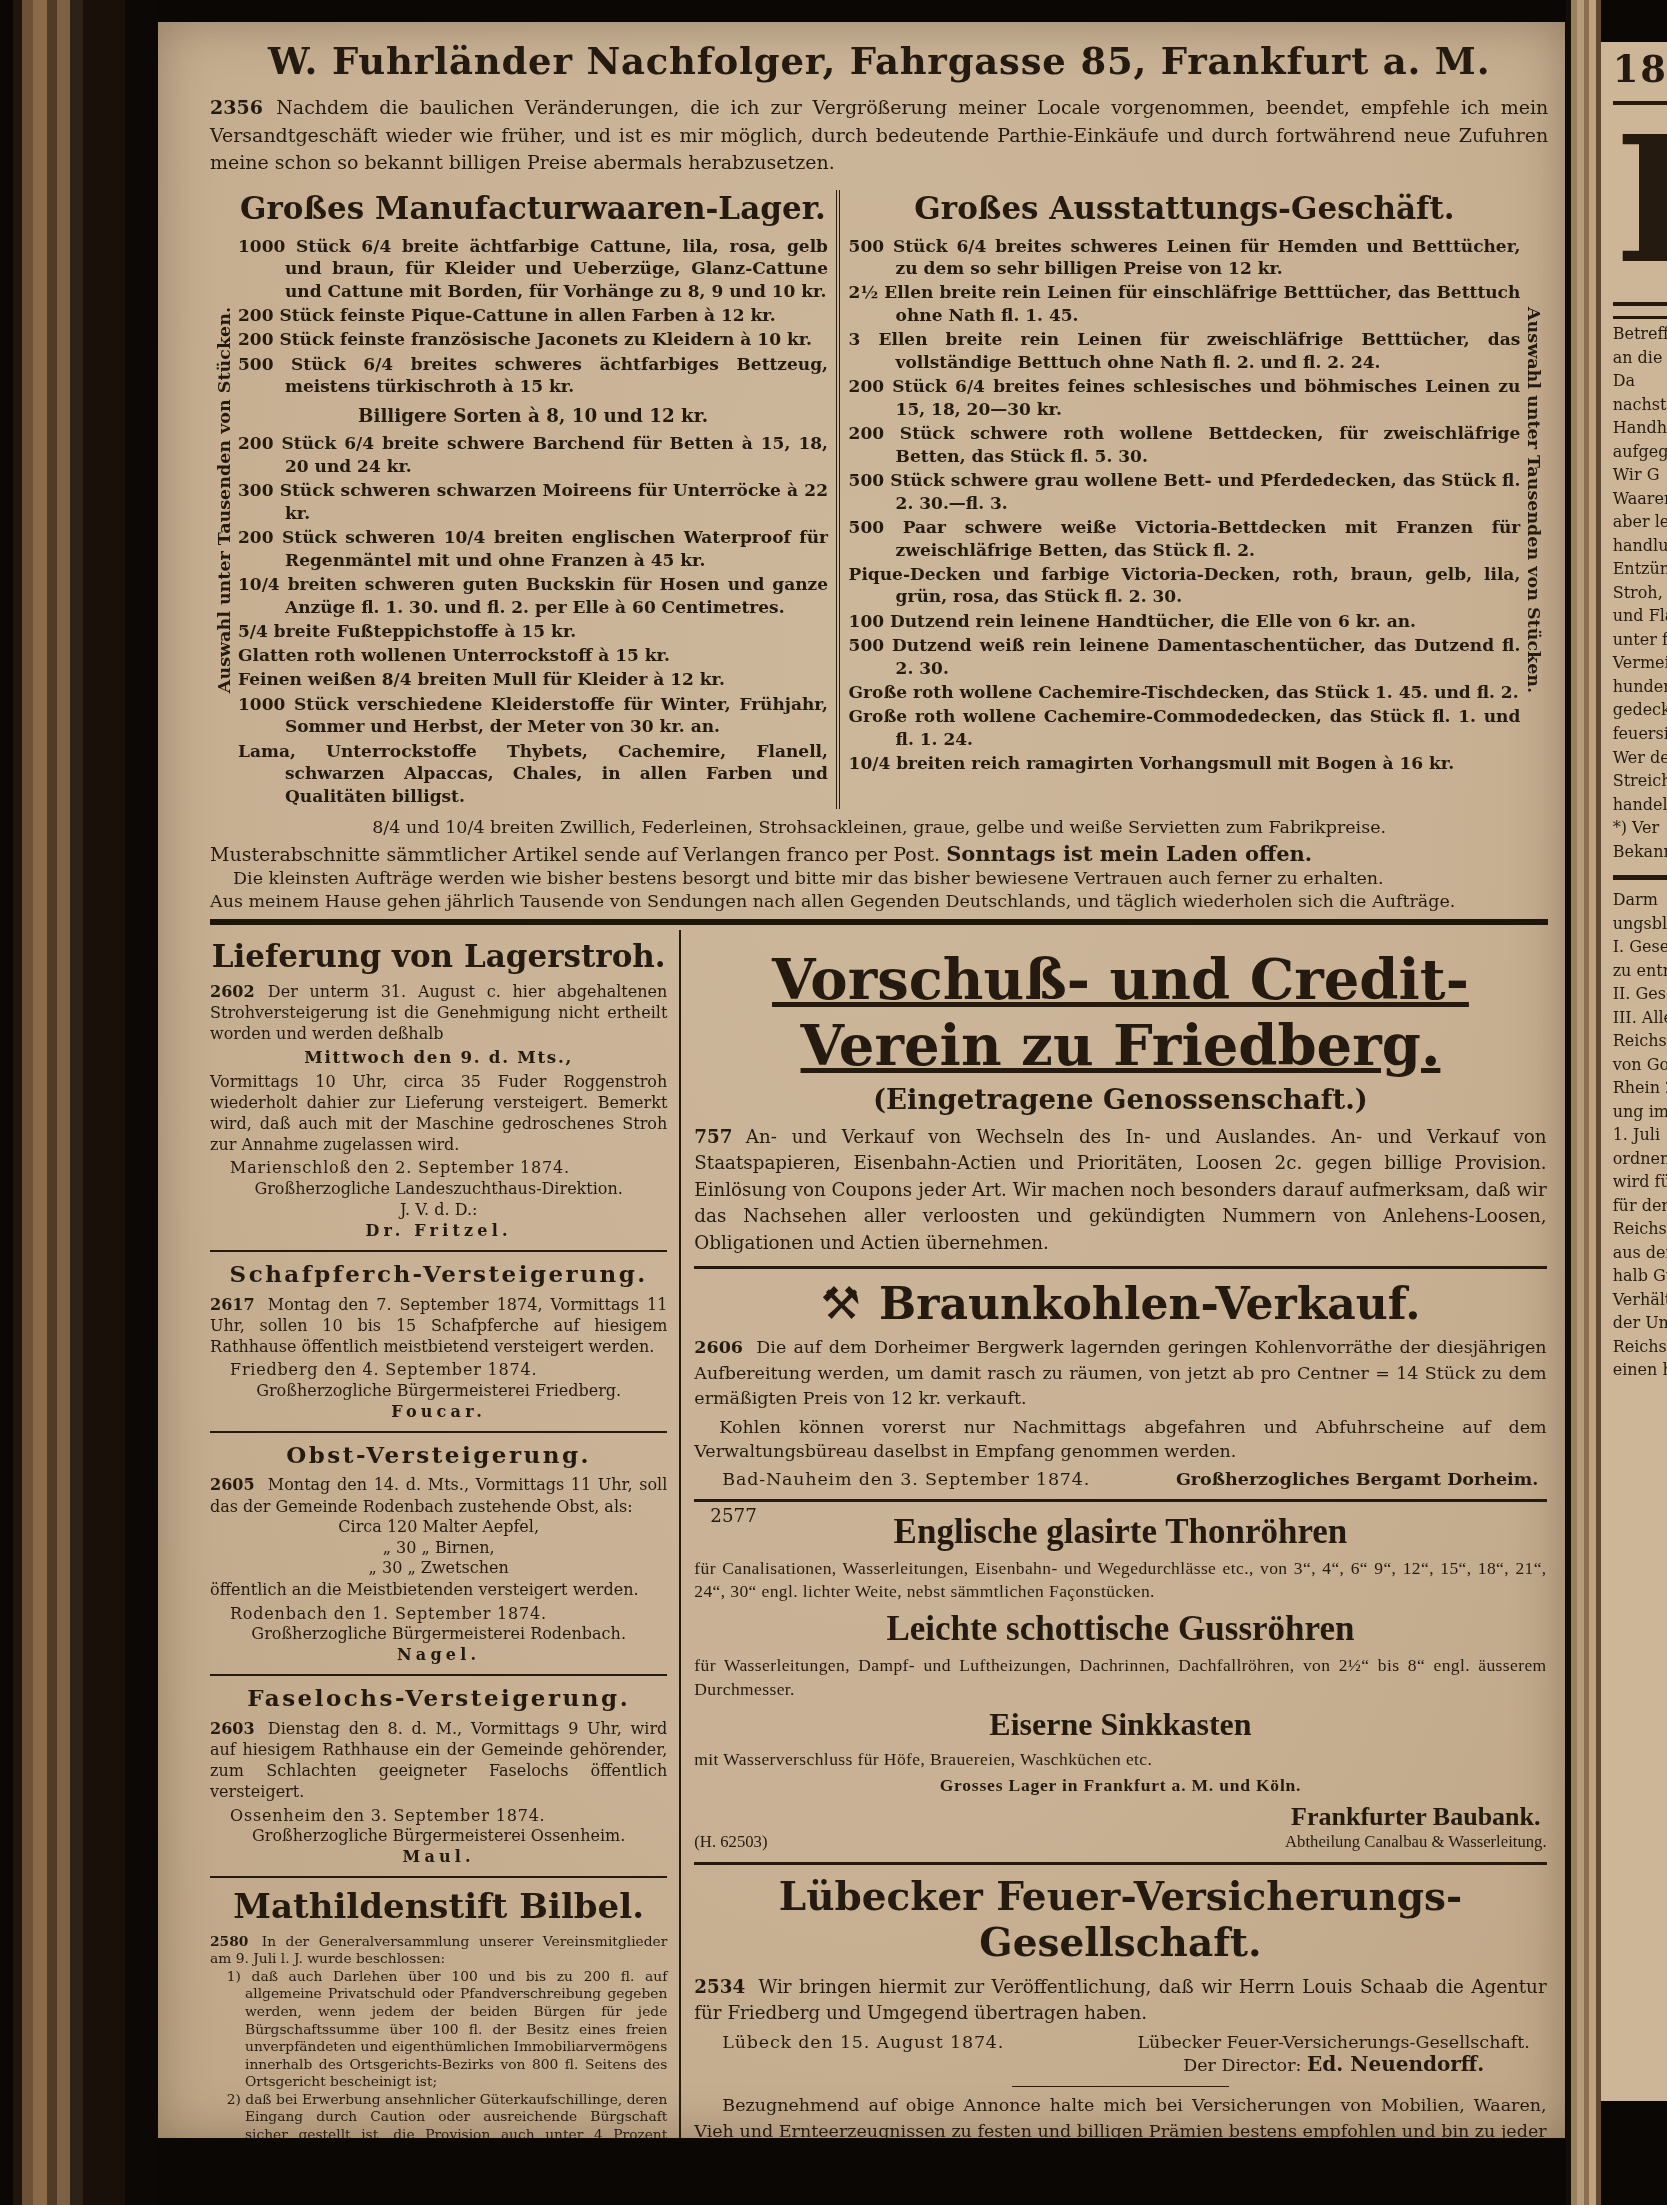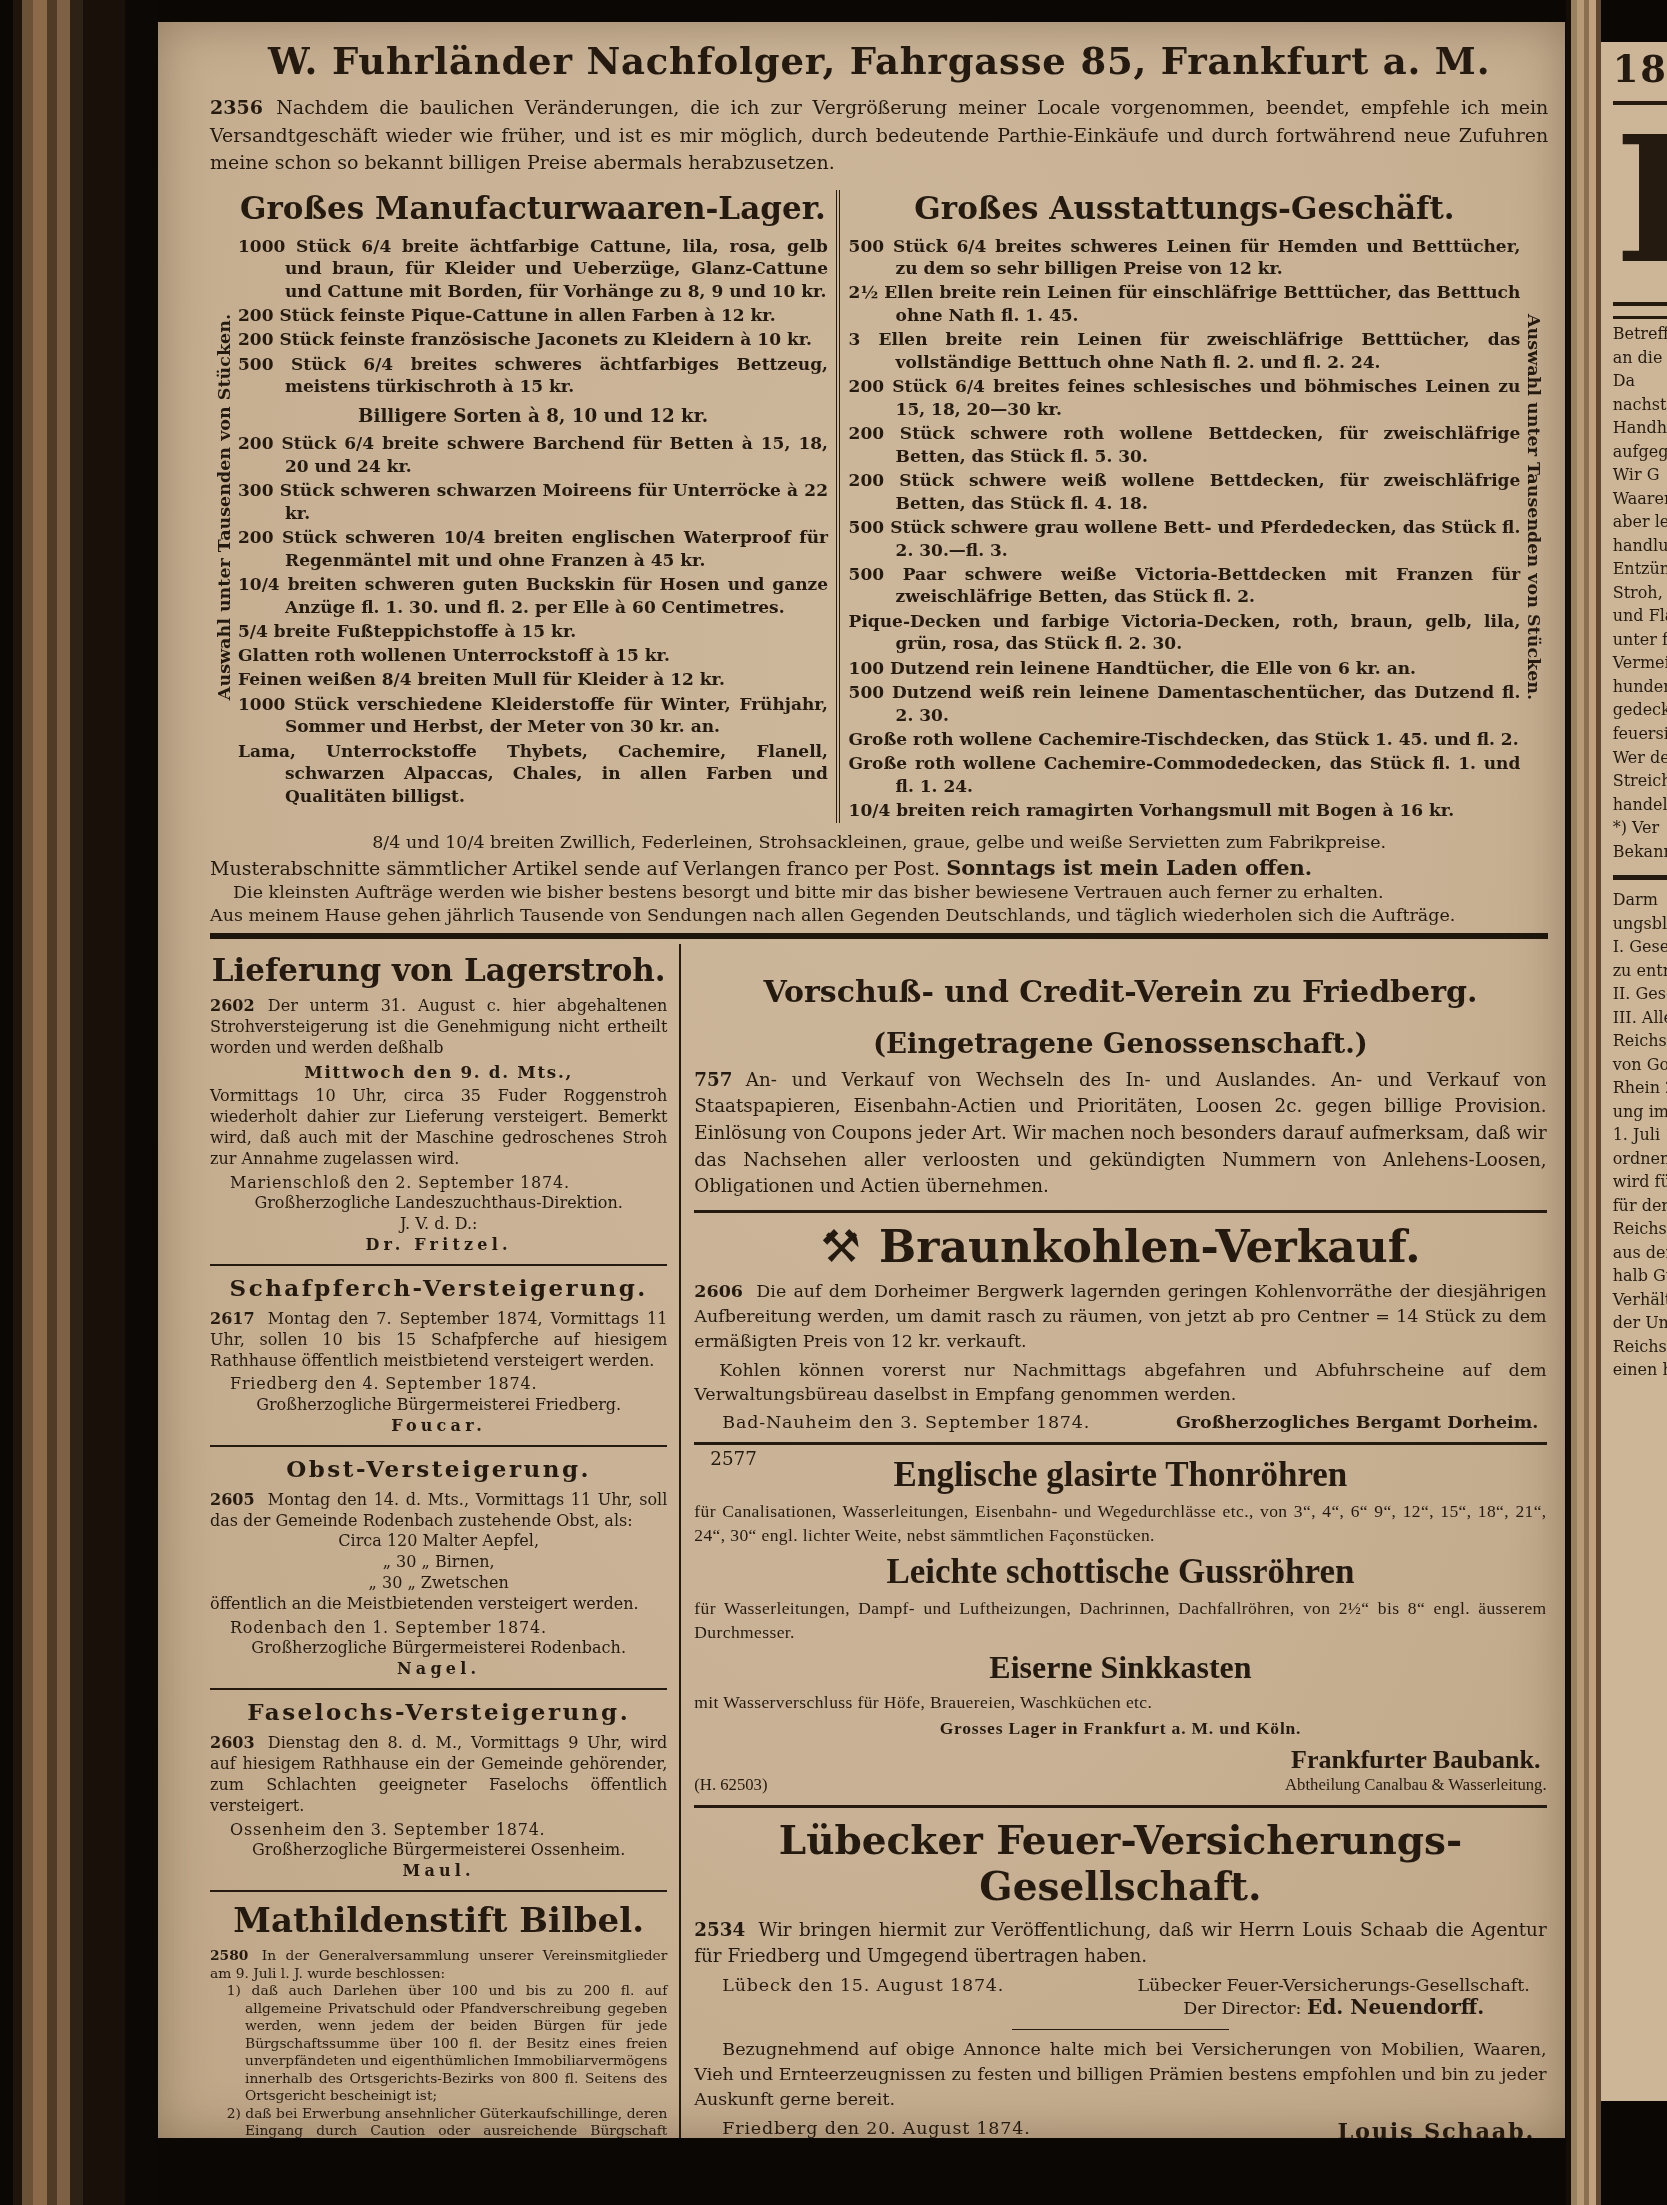--- a/index.html
+++ b/index.html
@@ -57,21 +57,21 @@
   .ncenter{text-align:center;font-size:16.7px;font-weight:bold;letter-spacing:1.7px;margin:3.3px 0;}
   .ndate{font-size:16px;margin:3.3px 0 0 20px;letter-spacing:0.8px;}
   .nsig{text-align:center;font-size:16px;margin:1.7px 0 0;}
   .nsig.name{font-weight:bold;letter-spacing:4.2px;}
   .mb{font-size:13.8px;line-height:1.27;}
   .mitem{padding-left:35px;text-indent:-18.3px;}
   .olist div{text-align:center;font-size:16px;line-height:1.3;}
 
   .rsec{padding:8.3px 0 10px;}
   .rsec + .rsec{border-top:3.3px solid #241a10;}
-  .cv-head{text-align:center;font-size:30px;font-weight:bold;margin:18px;}
+  .cv-head{text-align:center;font-size:56px;font-weight:bold;margin:5px;text-decoration:underline;}
   .cv-sub{text-align:center;font-size:27.5px;font-weight:bold;margin:5px 0 8.3px;}
   .rbody{font-size:18.3px;line-height:1.45;text-align:justify;margin:0;}
   .rbody2{font-size:17.5px;line-height:1.4;text-align:justify;margin:3.3px 0 0;text-indent:25px;}
   .bk-head{display:flex;align-items:center;justify-content:center;gap:18.3px;margin-bottom:6.7px;}
   .bk-icon{font-size:45px;line-height:1;}
   .bk-title{font-size:44px;font-weight:bold;}
   .drow{display:flex;justify-content:space-between;font-size:17.5px;margin-top:5px;gap:28px;}
   .drow .dl{margin-left:28px;letter-spacing:0.8px;}
   .drow .ds{font-weight:bold;margin-right:8.3px;}
   .thon{position:relative;}
@@ -141,21 +141,20 @@
     <div class="addiv"></div>
 
     <div class="adcol rightc">
       <div class="adhead">Großes Ausstattungs-Geschäft.</div>
       <div>
           <div class="ad-item">500 Stück 6/4 breites schweres Leinen für Hemden und Betttücher, zu dem so sehr billigen Preise von 12 kr.</div>
           <div class="ad-item">2½ Ellen breite rein Leinen für einschläfrige Betttücher, das Betttuch ohne Nath fl. 1. 45.</div>
           <div class="ad-item">3 Ellen breite rein Leinen für zweischläfrige Betttücher, das vollständige Betttuch ohne Nath fl. 2. und fl. 2. 24.</div>
           <div class="ad-item">200 Stück 6/4 breites feines schlesisches und böhmisches Leinen zu 15, 18, 20—30 kr.</div>
           <div class="ad-item">200 Stück schwere roth wollene Bettdecken, für zweischläfrige Betten, das Stück fl. 5. 30.</div>
-          <div class="ad-item">200 Stück schwere weiß wollene Bettdecken, für zweischläfrige Betten, das Stück fl. 4. 18.</div>
           <div class="ad-item">500 Stück schwere grau wollene Bett- und Pferdedecken, das Stück fl. 2. 30.—fl. 3.</div>
           <div class="ad-item">500 Paar schwere weiße Victoria-Bettdecken mit Franzen für zweischläfrige Betten, das Stück fl. 2.</div>
           <div class="ad-item">Pique-Decken und farbige Victoria-Decken, roth, braun, gelb, lila, grün, rosa, das Stück fl. 2. 30.</div>
           <div class="ad-item">100 Dutzend rein leinene Handtücher, die Elle von 6 kr. an.</div>
           <div class="ad-item">500 Dutzend weiß rein leinene Damentaschentücher, das Dutzend fl. 2. 30.</div>
           <div class="ad-item">Große roth wollene Cachemire-Tischdecken, das Stück 1. 45. und fl. 2.</div>
           <div class="ad-item">Große roth wollene Cachemire-Commodedecken, das Stück fl. 1. und fl. 1. 24.</div>
           <div class="ad-item">10/4 breiten reich ramagirten Vorhangsmull mit Bogen à 16 kr.</div>
         </div>
     </div>

